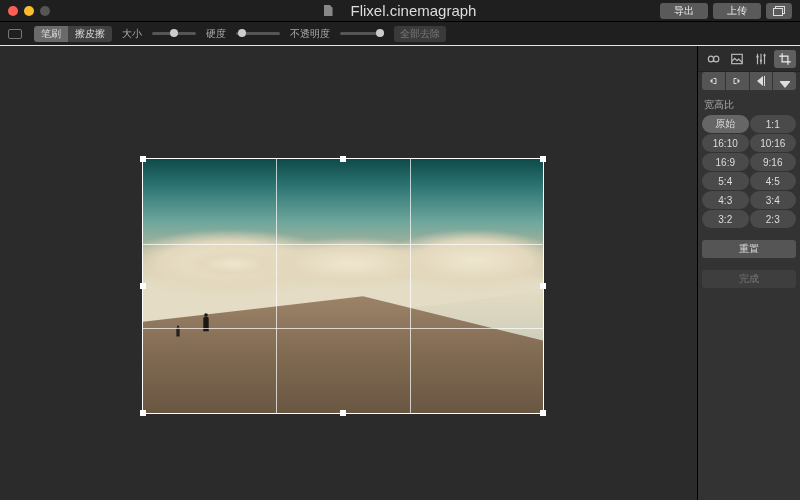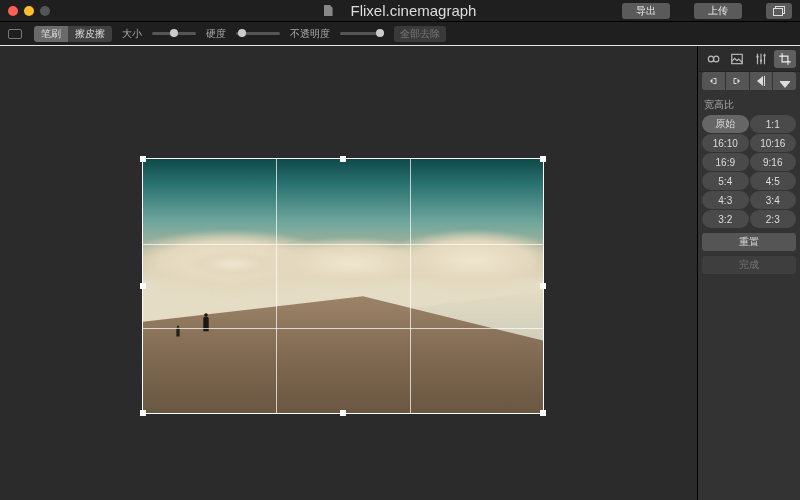--- a/index.html
+++ b/index.html
@@ -7,21 +7,21 @@
 
   
   .titlebar { height: 22px; background: #1f1f1f; display: flex; align-items: center; position: relative; border-bottom: 1px solid #000; }
   .traffic { display: flex; gap: 6px; padding-left: 8px; align-items: center; }
   .tl { width: 10px; height: 10px; border-radius: 50%; }
   .tl.close { background: #ff5f57; }
   .tl.min { background: #ffbd2e; }
   .tl.max { background: #555; }
   .doc-title { position: absolute; left: 0; right: 0; text-align: center; color: #ddd; font-size: 15px; display: flex; justify-content: center; align-items: center; gap: 18px; }
   .doc-icon { width: 9px; height: 11px; background: #888; clip-path: polygon(0 0, 70% 0, 100% 25%, 100% 100%, 0 100%); }
-  .top-right-btns { margin-left: auto; display: flex; gap: 24px; padding-right: 8px; align-items: center; }
+  .top-right-btns { margin-left: auto; display: flex; gap: 5px; padding-right: 8px; align-items: center; }
   .top-right-btns .btn { background: #5a5a5a; color: #eee; border-radius: 3px; height: 16px; line-height: 16px; font-size: 10px; text-align: center; cursor: pointer; }
   .top-right-btns .wbtn { width: 48px; }
   .top-right-btns .iconbtn { width: 26px; display:flex; align-items:center; justify-content:center; }
   .layers-icon { width: 12px; height: 9px; position: relative; }
   .layers-icon::before, .layers-icon::after { content:""; position:absolute; left:2px; width:8px; height:6px; border:1px solid #ddd; }
   .layers-icon::before { top:0; }
   .layers-icon::after { top:2px; left:0; background:#5a5a5a; }
 
   
   .toolbar { height: 24px; background: #1f1f1f; display: flex; align-items: center; padding: 0 8px; gap: 10px; border-bottom: 1px solid #e5e5e5; }
@@ -69,21 +69,21 @@
   .ptab { width:22px; height:18px; display:flex; align-items:center; justify-content:center; color:#bbb; border-radius:3px; cursor:pointer;}
   .ptab.active { background:#5f5f5f; color:#eee;}
   .ptab svg{ width:14px; height:14px; display:block;}
   .section-lbl { color:#aaa; font-size:10px; padding:4px 6px 3px;}
   .btnrow { display:flex; gap:1px; padding:0 4px 4px;}
   .btnrow .b { flex:1; height:18px; background:#555; display:flex; align-items:center; justify-content:center; color:#ddd; cursor:pointer; }
   .btnrow .b:first-child{border-radius:3px 0 0 3px;} .btnrow .b:last-child{border-radius:0 3px 3px 0;}
   .grid2 { display:grid; grid-template-columns:1fr 1fr; gap:1px; padding:0 4px;}
   .cell { height:18px; background:#4a4a4a; color:#ddd; font-size:10px; display:flex; align-items:center; justify-content:center; cursor:pointer;border-radius:9px;}
   .cell.sel{ background:#666;}
-  .fullbtn { margin:5px 4px 0; height:18px; background:#555; color:#ddd; display:flex; align-items:center; justify-content:center; font-size:10px; border-radius:3px; cursor:pointer;}
+  .fullbtn { margin:12px 4px 0; height:18px; background:#555; color:#ddd; display:flex; align-items:center; justify-content:center; font-size:10px; border-radius:3px; cursor:pointer;}
   .fullbtn.dis { background:#3e3e3e; color:#777; cursor:default;}
   .tri { width:0; height:0; border-style:solid;}
 </style>
 </head>
 <body>
 
 <div class="titlebar">
   <div class="traffic">
     <div class="tl close"></div>
     <div class="tl min"></div>

